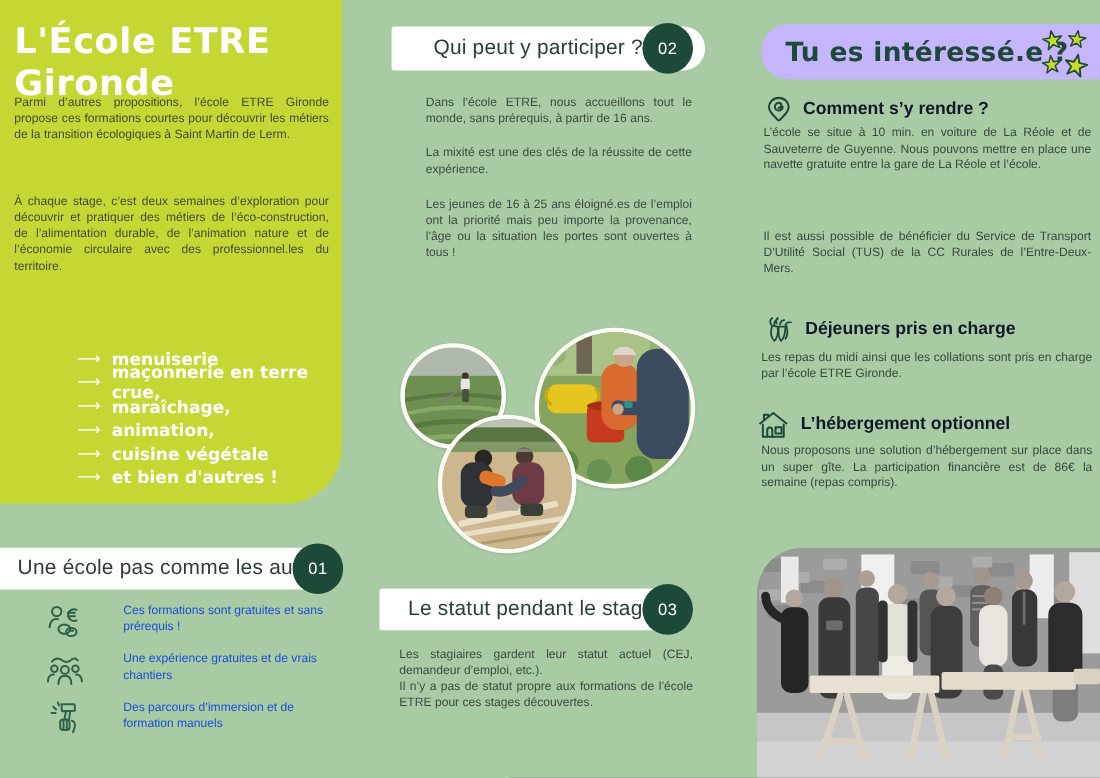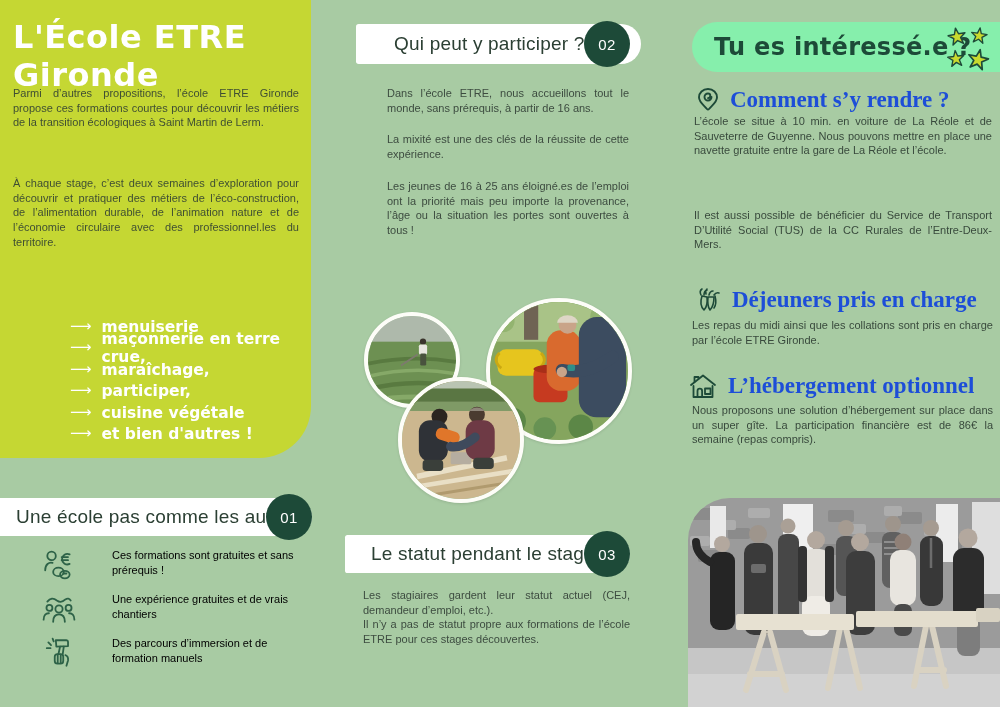--- a/index.html
+++ b/index.html
@@ -37,38 +37,38 @@
   .banner-01{left:0;top:498px;width:312px;height:38px;border-radius:0 22px 22px 0;padding-left:16px;}
   .badge-01{left:266px;top:494px;width:46px;height:46px;}
   .banner-02{left:356px;top:24px;width:285px;height:40px;border-radius:3px 22px 22px 3px;padding-left:38px;}
   .badge-02{left:584px;top:21px;width:46px;height:46px;}
   .banner-03{left:345px;top:535px;width:285px;height:38px;border-radius:3px 22px 22px 3px;padding-left:26px;}
   .badge-03{left:584px;top:531px;width:46px;height:46px;}
   
   .feature-icon{width:34px;height:34px;}
   .f-row1{top:548px;} .f-row2{top:592px;} .f-row3{top:636px;}
   .f-icon{left:42px;}
-  .f-text{left:112px;width:192px;color:#000000;}
+  .f-text{left:112px;width:192px;color:#1d4ed8;}
   
   .mid-paras{left:363px;top:86px;width:266px;}
   .mid-paras p{margin-bottom:17px;color:var(--ink);margin-left:24px;}
   .photo-circle{border-radius:50%;border:4px solid #fdfdf8;overflow:hidden;box-shadow:0 1px 3px rgba(0,0,0,.12);}
   .pc-a{left:364px;top:312px;width:96px;height:96px;z-index:1;}
   .pc-b{left:486px;top:298px;width:146px;height:146px;z-index:1;}
   .pc-c{left:398px;top:377px;width:126px;height:126px;z-index:2;}
   .photo-circle svg{display:block;width:100%;height:100%;}
   .statut-paras{left:363px;top:588px;width:267px;}
   .statut-paras p{color:var(--ink);}
   
-  .pill{left:692px;top:22px;width:308px;height:50px;background:#86efac;border-radius:26px 0 0 26px;
+  .pill{left:692px;top:22px;width:308px;height:50px;background:#c4b5fd;border-radius:26px 0 0 26px;
         display:flex;align-items:center;}
   .pill-title{margin-left:22px;font-size:24px;color:var(--dark);letter-spacing:.3px;}
   .stars{left:944px;top:25px;width:48px;height:46px;}
   .r-heading{display:flex;align-items:center;gap:10px;}
-  .r-heading .h-label{font-size:23px;font-weight:700;color:#1d4ed8;font-family:Liberation Serif, serif;}
+  .r-heading .h-label{font-size:16px;font-weight:700;color:#0f172a;}
   .rh-1{left:696px;top:87px;} .rh-2{left:694px;top:287px;} .rh-3{left:688px;top:372px;}
   .r-para{width:298px;color:#38493c;}
   .rp-1a{left:694px;top:114px;} .rp-1b{left:694px;top:208px;}
   .rp-2{left:692px;top:318px;width:301px;}
   .rp-3{left:692px;top:403px;width:301px;}
   .photo-bottom{left:688px;top:498px;width:312px;height:209px;border-radius:42px 0 0 0;overflow:hidden;}
   .photo-bottom svg{display:block;width:100%;height:100%;}
   .hicon{display:block;}
 </style>
 </head>
@@ -88,21 +88,21 @@
       <div class="trade hand">
           <span class="arrow"></span>
           <span>maçonnerie en terre crue,</span>
         </div>
       <div class="trade hand">
           <span class="arrow"></span>
           <span>maraîchage,</span>
         </div>
       <div class="trade hand">
           <span class="arrow"></span>
-          <span>participer,</span>
+          <span>animation,</span>
         </div>
       <div class="trade hand">
           <span class="arrow"></span>
           <span>cuisine végétale</span>
         </div>
       <div class="trade hand">
           <span class="arrow"></span>
           <span>et bien d'autres !</span>
         </div>
     </div>

